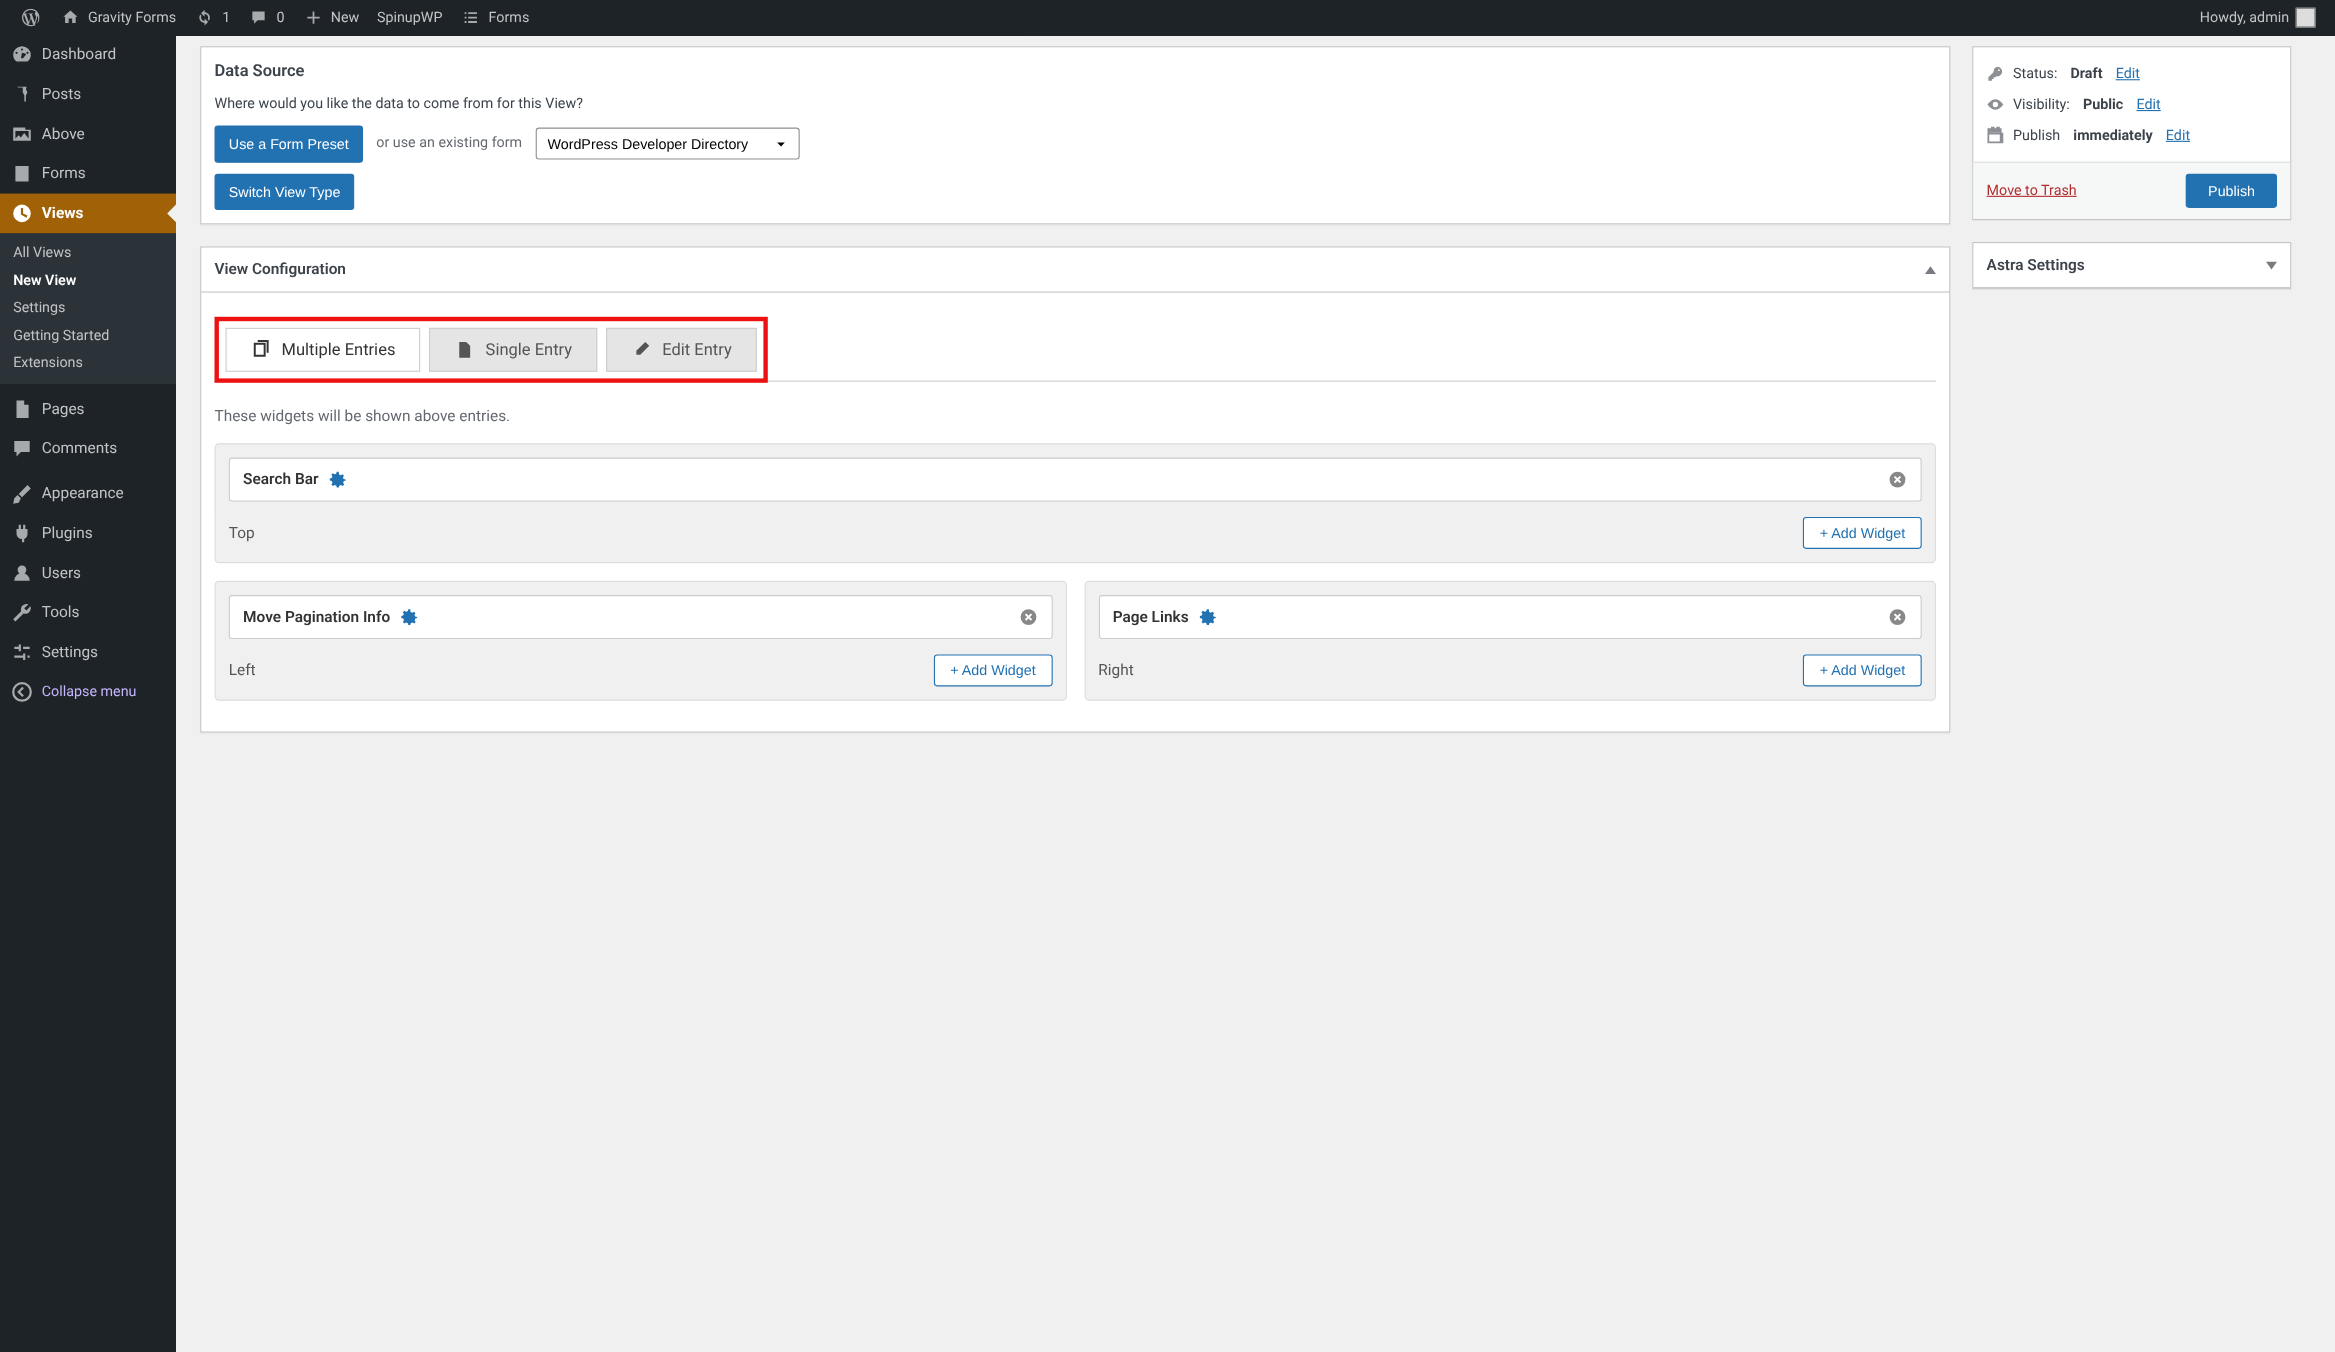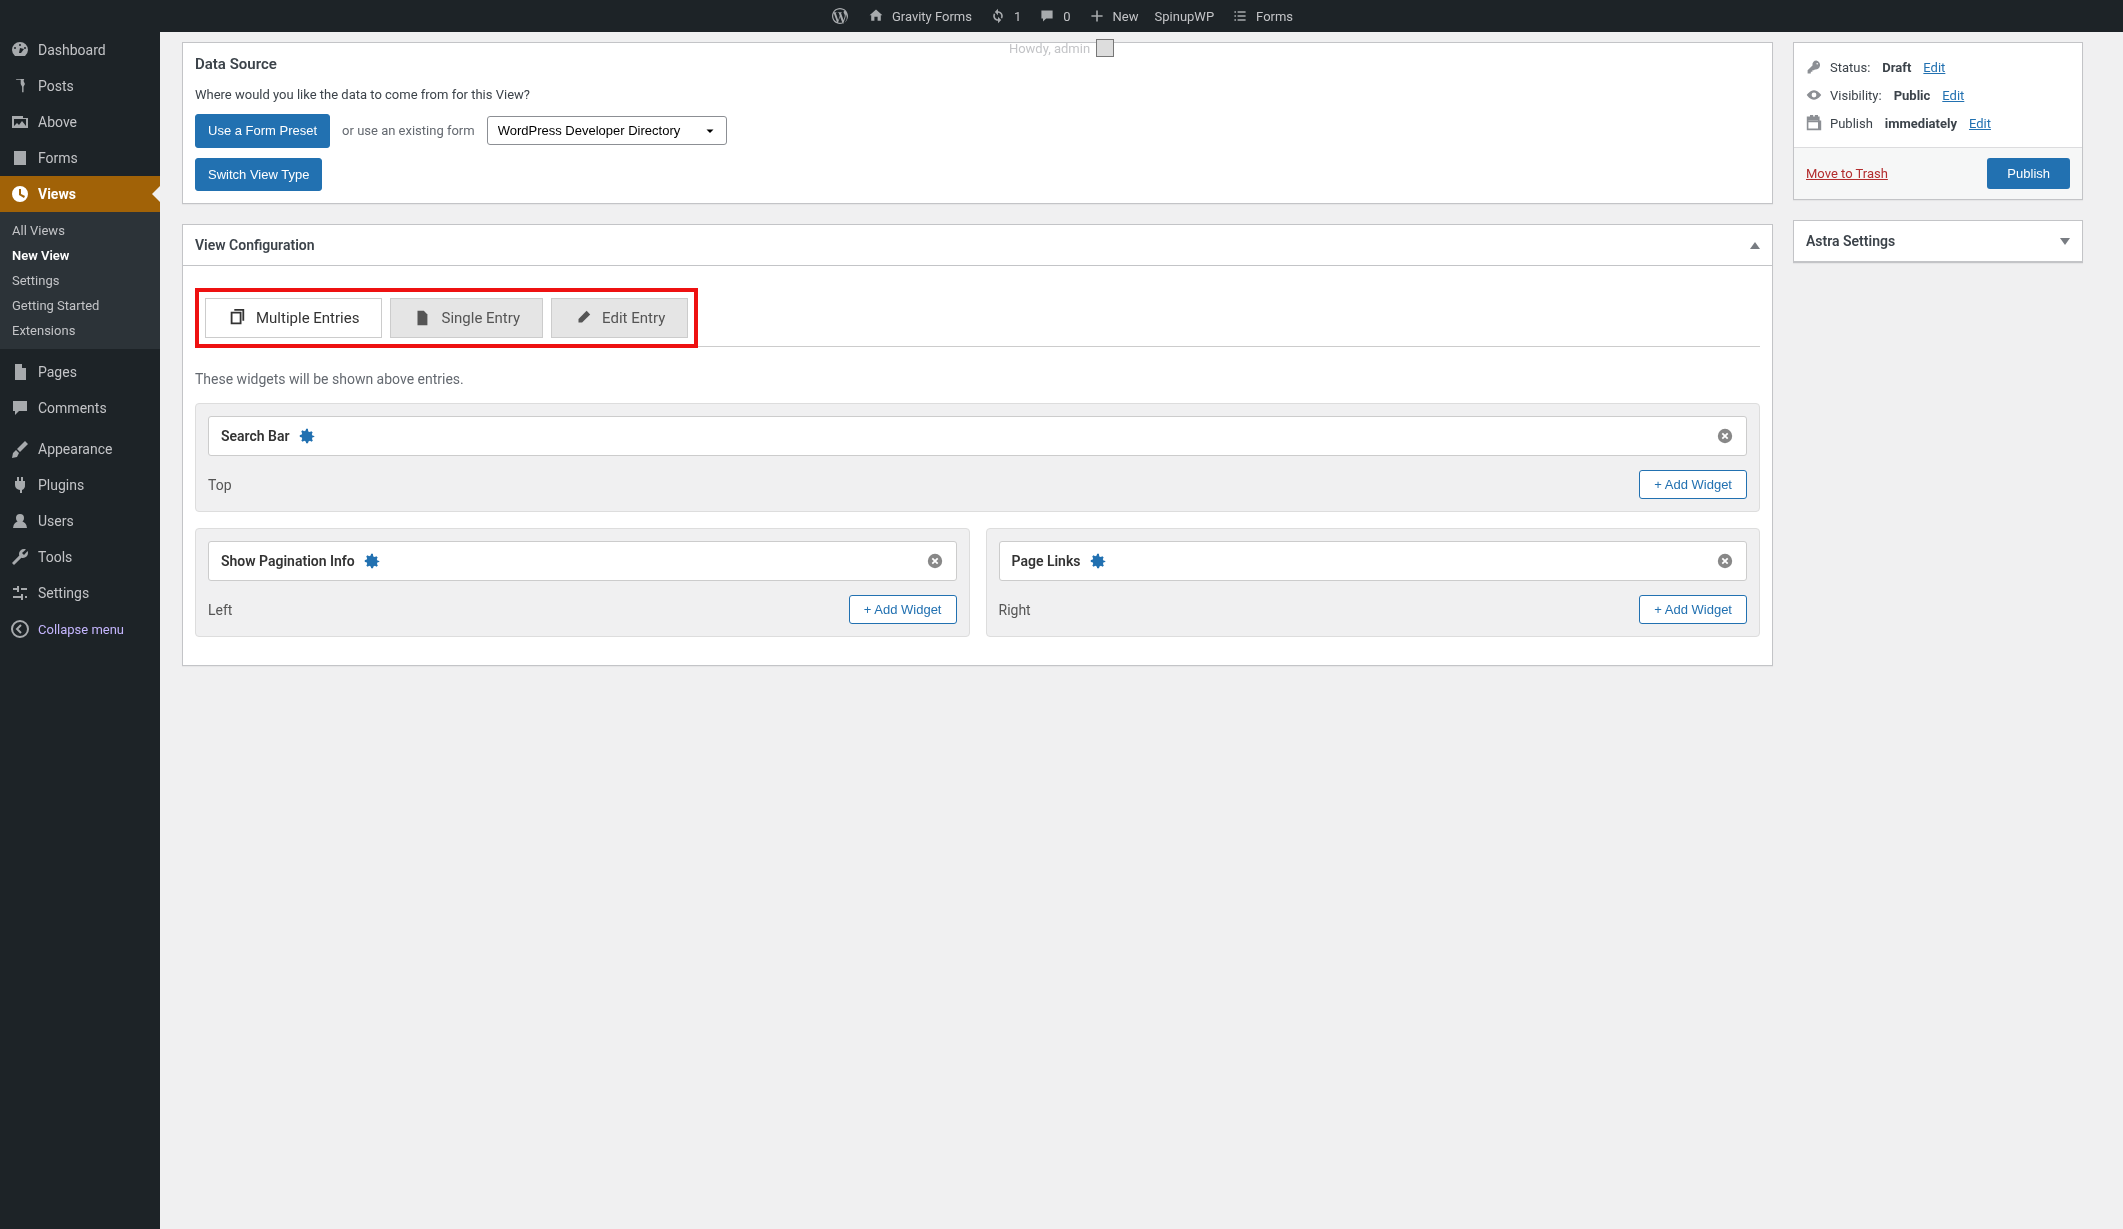--- a/index.html
+++ b/index.html
@@ -6,21 +6,21 @@
 body {
   font-family: -apple-system, BlinkMacSystemFont, "Segoe UI", Roboto, Oxygen-Sans, Ubuntu, Cantarell, "Helvetica Neue", sans-serif;
   background: #f0f0f1;
   color: #3c434a;
   font-size: 13px;
 }
 #wpadminbar {
   position: fixed; top: 0; left: 0; right: 0; height: 32px;
   background: #1d2327; color: #c3c4c7;
   display: flex; justify-content: space-between; align-items: center;
-  padding: 0 10px; z-index: 100; font-size: 13px; flex-direction: column;
+  padding: 0 10px; z-index: 100; font-size: 13px;
 }
 #wpadminbar .left-items, #wpadminbar .right-items { display: flex; align-items: center; gap: 0; }
 #wpadminbar .ab-item { padding: 0 8px; height: 32px; display: flex; align-items: center; gap: 6px; cursor: pointer; color:#c3c4c7; }
 #wpadminbar .ab-icon { width: 20px; height: 20px; display:flex; align-items:center; justify-content:center; }
 #wpadminbar .user-avatar { width:18px; height:18px; background:#ddd; border:1px solid #777; }
 #wpadminbar svg { fill: #a7aaad; width:16px; height:16px; }
 
 #adminmenuwrap { position: fixed; top: 32px; left: 0; width: 160px; bottom: 0; background:#1d2327; color:#fff; overflow-y:auto; }
 #adminmenu { list-style:none; padding:0; }
 #adminmenu li { margin:0; }
@@ -472,21 +472,21 @@
               <div class="zone-footer">
                 <span class="zone-label">Top</span>
                 <button class="add-widget-btn">+ Add Widget</button>
               </div>
             </div>
 
             
             <div class="zone-row">
               <div class="widget-zone">
                 <div class="widget-item">
-                  <span class="wtitle">Show Pagination Info</span>
+                  <span class="wtitle">Move Pagination Info</span>
                   <span class="wgear">
                       <svg width="18" height="18" viewBox="0 0 20 20" fill="#2271b1">
                         <use href="#i-gear"></use>
                       </svg>
                     </span>
                   <span class="wclose">
                       <svg width="18" height="18" viewBox="0 0 20 20" fill="#888">
                         <use href="#i-close"></use>
                       </svg>
                     </span>

